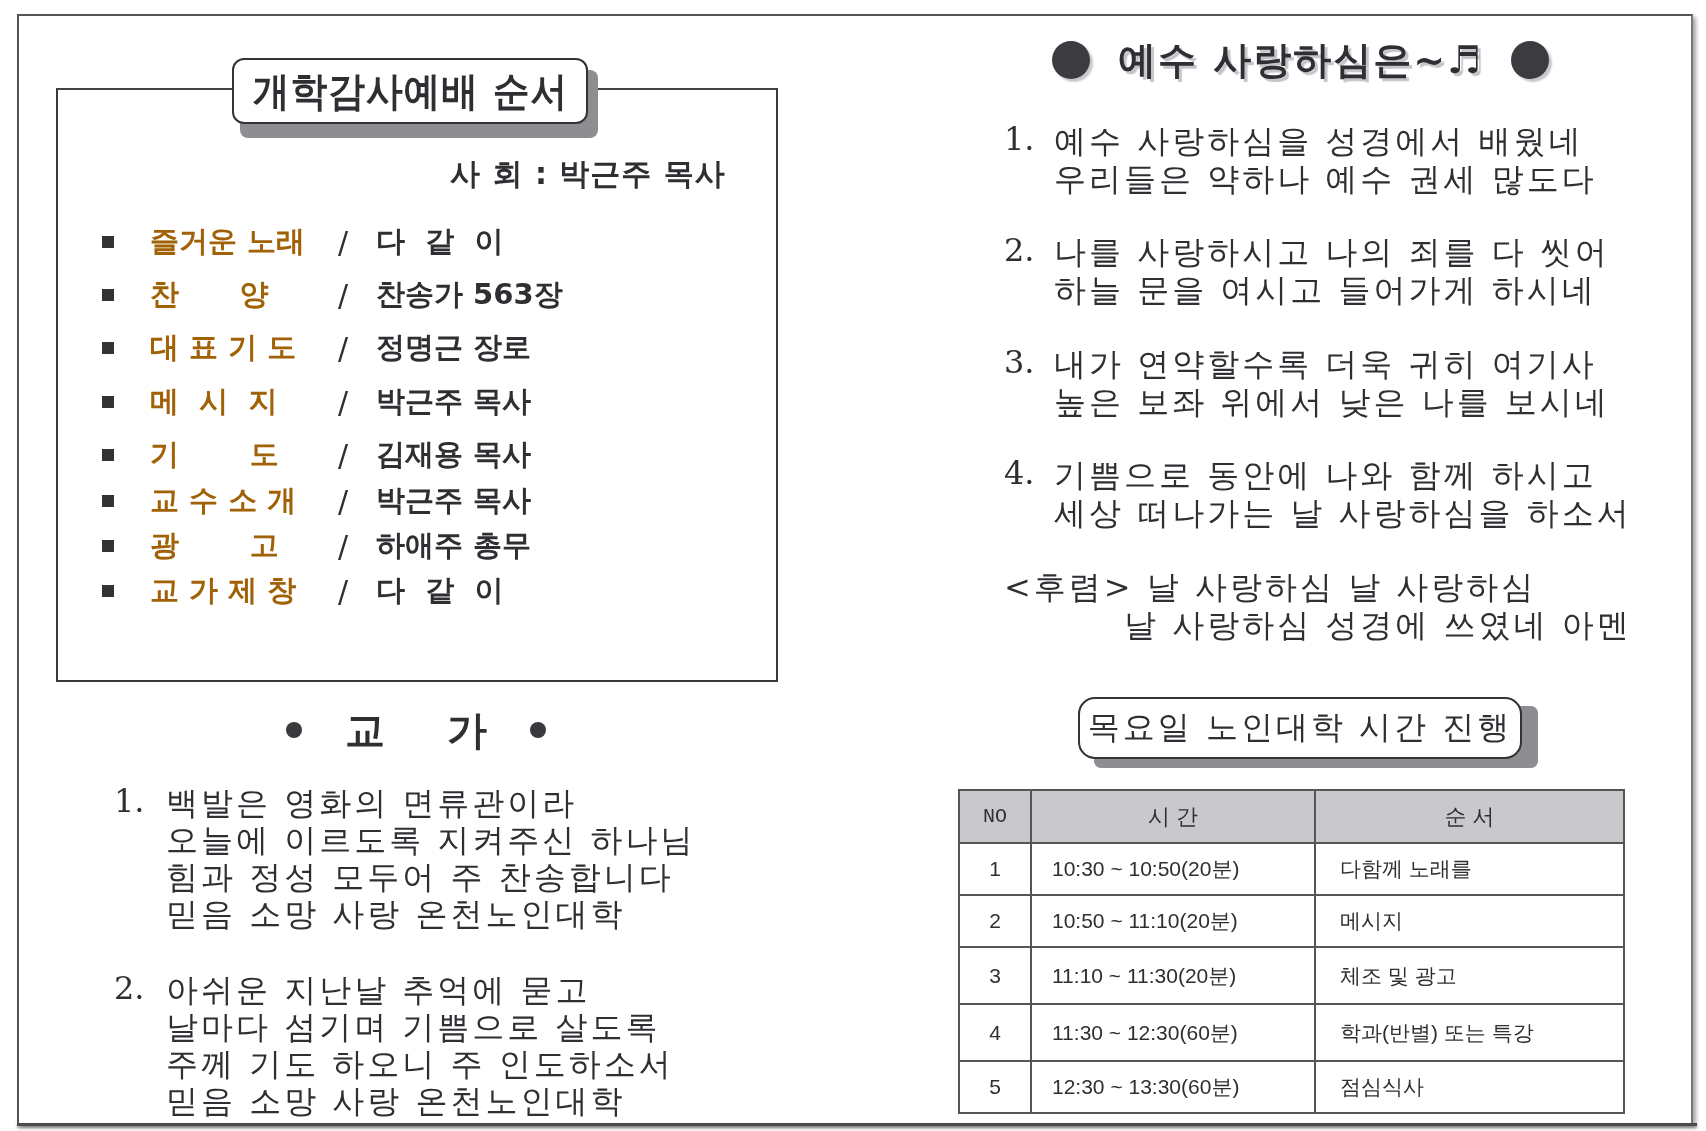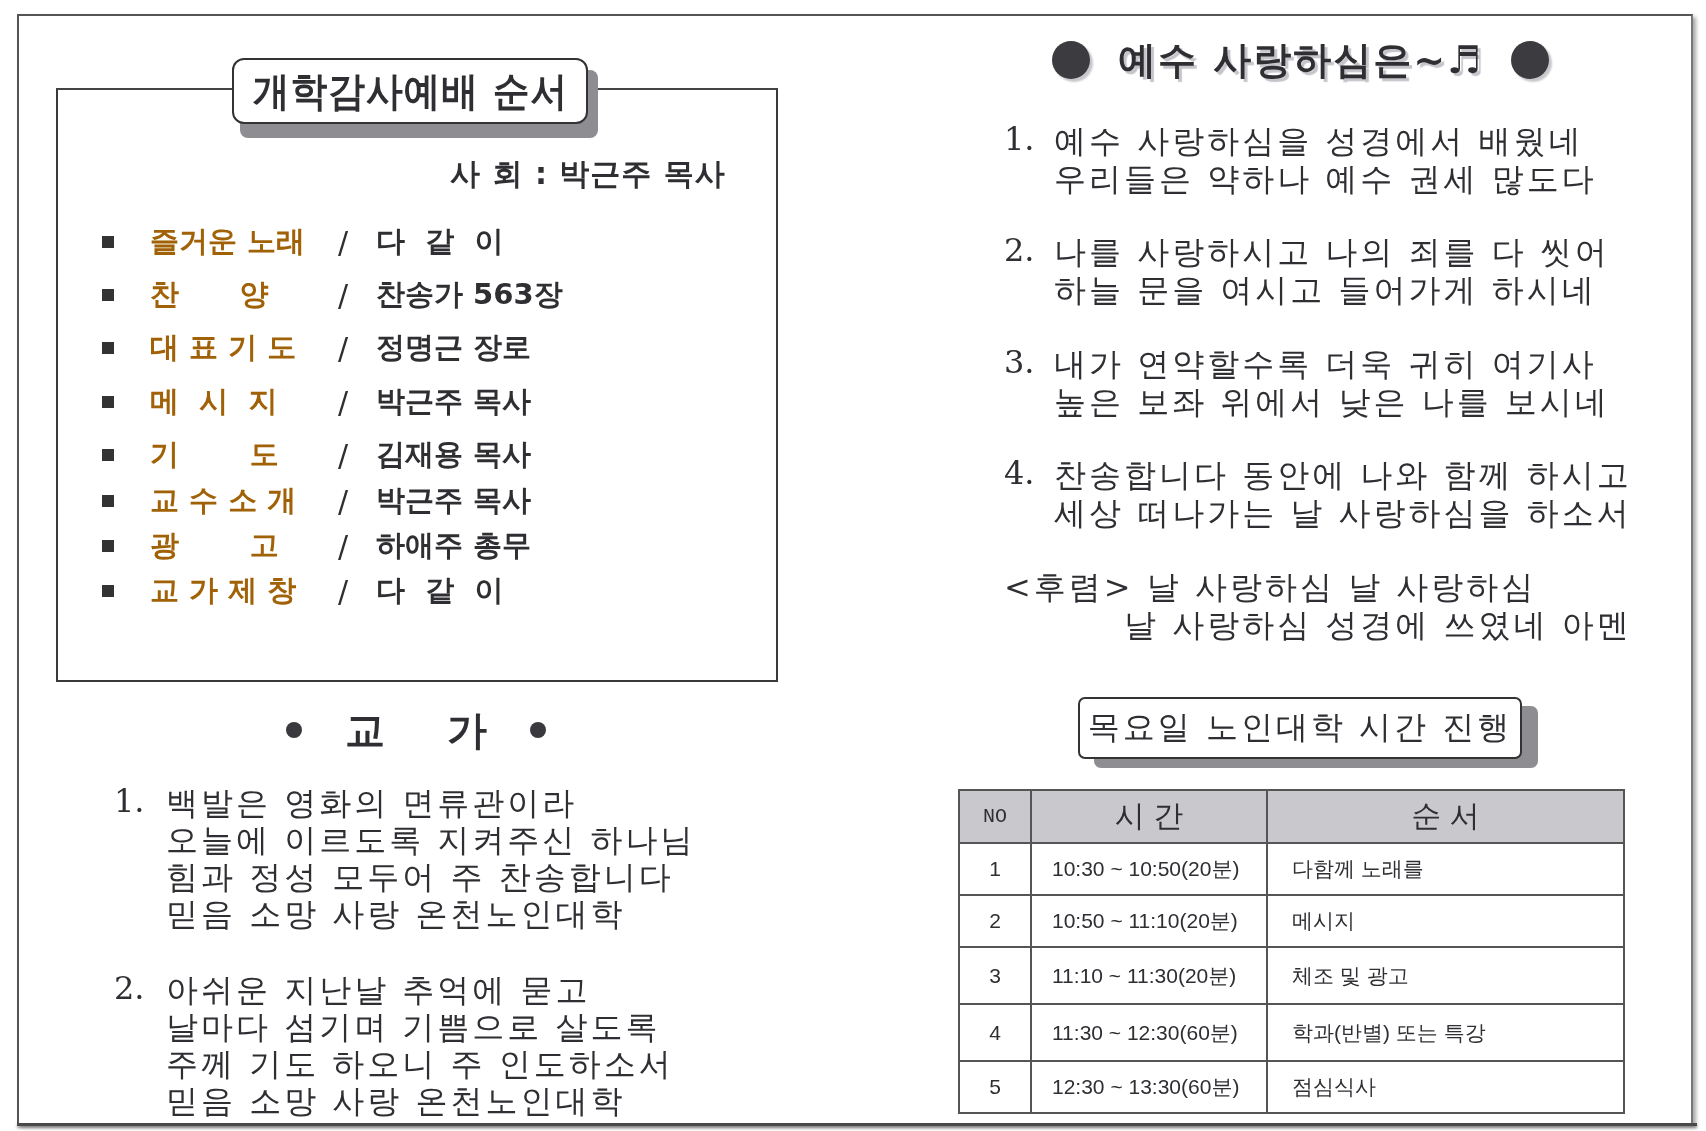--- a/index.html
+++ b/index.html
@@ -68,35 +68,35 @@
     text-shadow: 3px 3px 1px #c4c4ca; letter-spacing: 2px; white-space: pre;
   }
   .chorus { position: absolute; font-family: "DejaVu Serif", serif; color: #2e2e33; font-size: 32px; white-space: pre; letter-spacing: 3px; }
 
   .sched-plate-shadow {
     position: absolute; left: 1094px; top: 706px; width: 444px; height: 62px;
     background: #8d8d92; border-radius: 7px;
   }
   .sched-plate {
     position: absolute; left: 1078px; top: 697px; width: 444px; height: 62px;
-    background: #fff; border: 2px solid #333; border-radius: 7px;
+    background: #fff; border: 2px solid #333; border-radius: 17px;
     display: flex; align-items: center; justify-content: center;
   }
   .sched-plate span { font-family: "DejaVu Serif", serif; font-size: 32px; color: #2e2e33; letter-spacing: 3px; white-space: pre; }
 
   table.sched {
     position: absolute; left: 958px; top: 789px; width: 667px;
     border-collapse: collapse; font-family: "Liberation Sans", sans-serif; color: #2e2e33;
   }
   table.sched th, table.sched td { border: 2px solid #555; }
-  table.sched th { background: #c8c8cd; height: 53px; font-weight: normal; font-size: 30px; }
+  table.sched th { background: #c8c8cd; height: 53px; font-weight: normal; font-size: 22px; }
   table.sched th.c-no { font-size: 20px; font-family: Liberation Mono, monospace; }
   table.sched td { height: 52px; font-size: 21px; }
   table.sched td.no { text-align: center; width: 72px; }
-  table.sched td.time { width: 236px; padding-left: 20px; white-space: pre; }
+  table.sched td.time { width: 284px; padding-left: 20px; white-space: pre; }
   table.sched td.desc { padding-left: 24px; white-space: pre; }
   table.sched tr.r3 td, table.sched tr.r4 td { height: 57px; }
 </style>
 </head>
 <body>
 
 <div class="page-frame"></div>
 <div class="page-bottom"></div>
 
 <div class="order-box"></div>
@@ -194,21 +194,21 @@
   <div class="line" style="left:50px; top:0px">나를 사랑하시고 나의 죄를 다 씻어</div>
   <div class="line" style="left:50px; top:38px">하늘 문을 여시고 들어가게 하시네</div>
 </div>
 <div class="verse" style="left:1004px; top:343px;">
   <div class="num">3.</div>
   <div class="line" style="left:50px; top:0px">내가 연약할수록 더욱 귀히 여기사</div>
   <div class="line" style="left:50px; top:38px">높은 보좌 위에서 낮은 나를 보시네</div>
 </div>
 <div class="verse" style="left:1004px; top:454px;">
   <div class="num">4.</div>
-  <div class="line" style="left:50px; top:0px">찬송합니다 동안에 나와 함께 하시고</div>
+  <div class="line" style="left:50px; top:0px">기쁨으로 동안에 나와 함께 하시고</div>
   <div class="line" style="left:50px; top:38px">세상 떠나가는 날 사랑하심을 하소서</div>
 </div>
 
 <div class="chorus" style="left:1004px; top:566px;">&lt;후렴&gt; 날 사랑하심 날 사랑하심</div>
 <div class="chorus" style="left:1124px; top:604px;">날 사랑하심 성경에 쓰였네 아멘</div>
 
 <div class="sched-plate-shadow"></div>
 <div class="sched-plate">
   <span>목요일 노인대학 시간 진행</span>
 </div>

